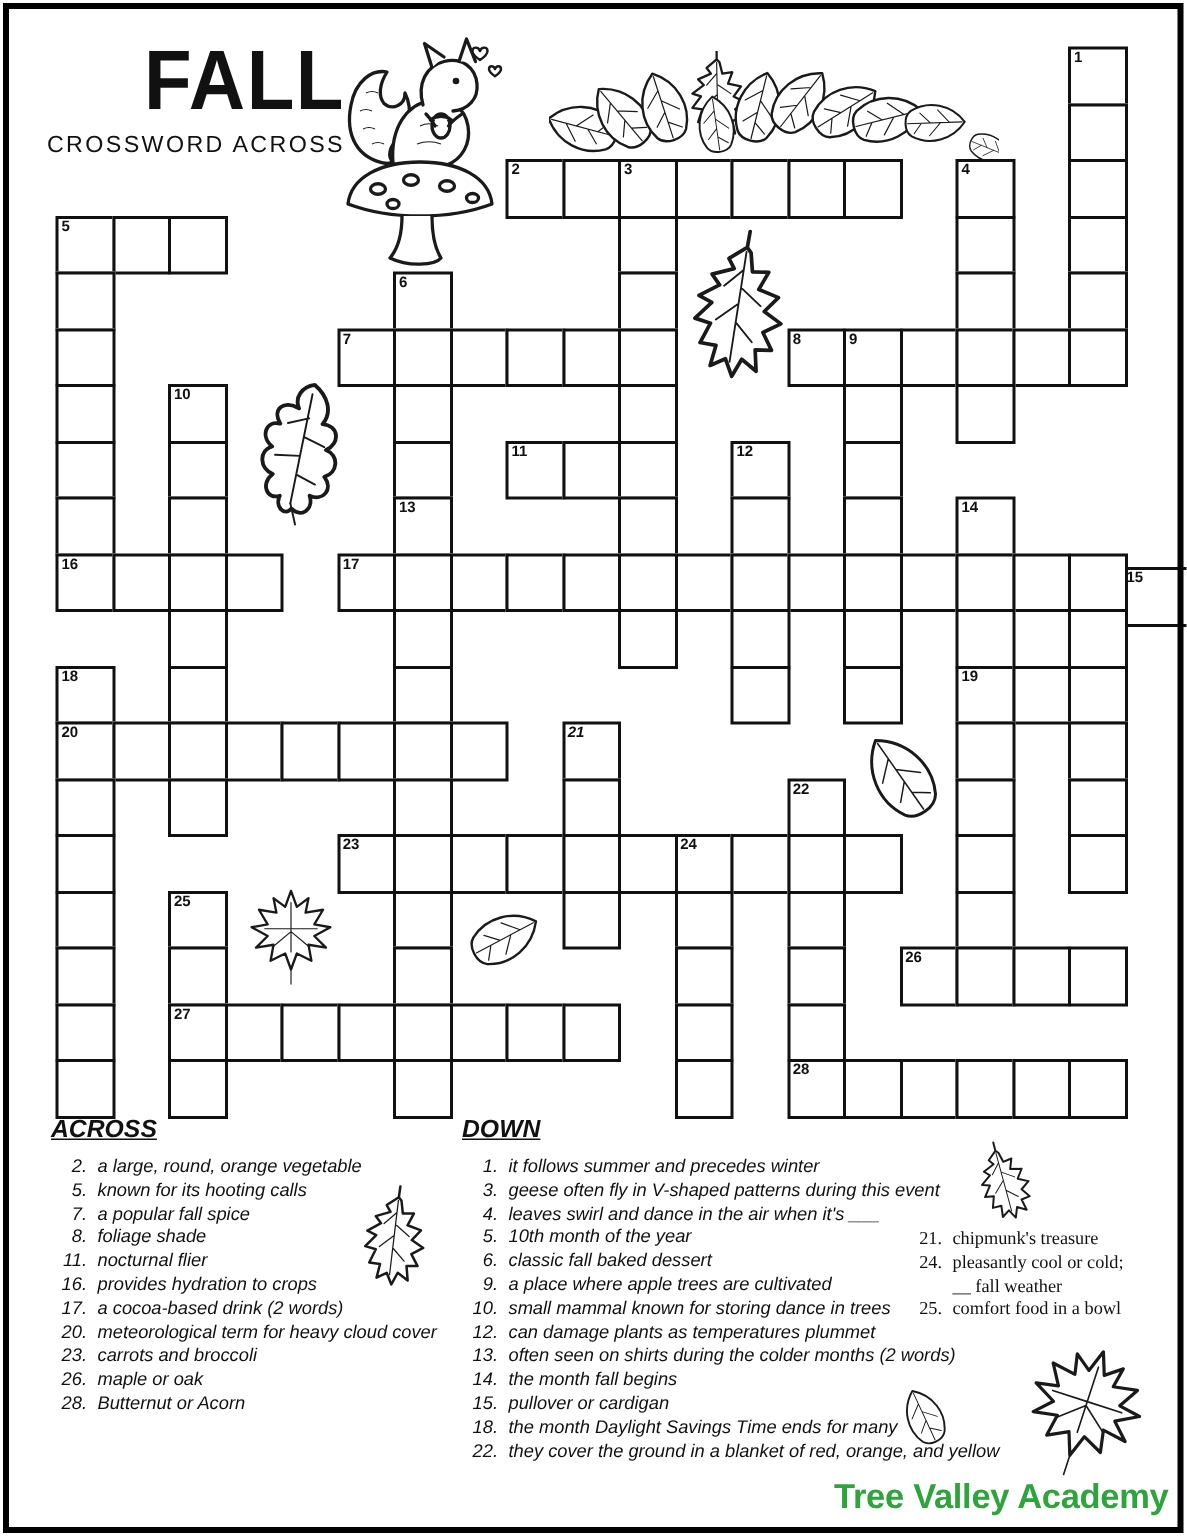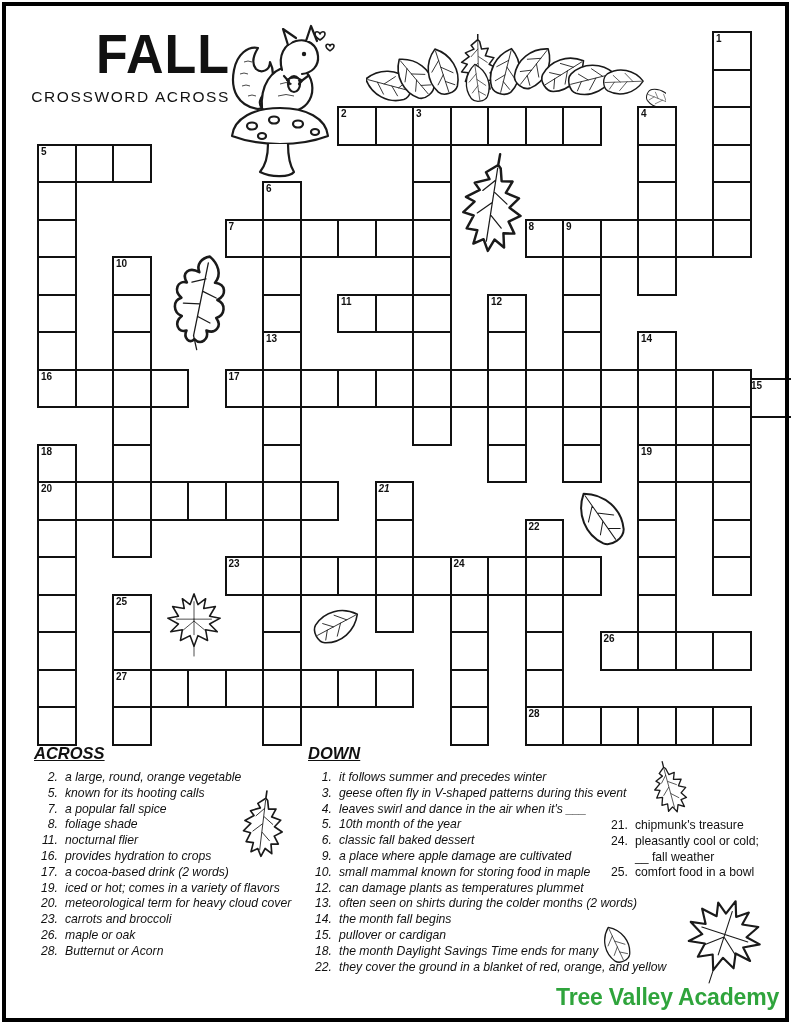--- a/index.html
+++ b/index.html
@@ -18,21 +18,21 @@
   }
   .cellnum{
     position:absolute;top:0;left:2px;font-size:10px;font-weight:700;line-height:11px;
   }
   .clues{position:absolute;z-index:3;font-style:italic;}
   .clue-head{font-size:16.5px;font-weight:700;text-decoration:underline;margin-bottom:7px;}
   .clue-row{display:flex;line-height:15.8px;font-size:12.2px;white-space:nowrap;}
   .clue-num{width:24px;text-align:right;margin-right:7px;flex:none;}
   #across-col{left:34px;top:744px;width:290px;}
   #down-col{left:308px;top:744px;width:400px;}
-  #down-extra{position:absolute;left:604px;top:818px;width:185px;z-index:3;}
+  #down-extra{position:absolute;left:604px;top:818px;width:185px;z-index:3;font-family:Liberation Serif, serif;}
   .footer{
     position:absolute;left:0;right:12px;top:984px;text-align:right;z-index:3;
     font-size:23px;font-weight:700;letter-spacing:-0.2px;
   }
   svg .ink{stroke:#1a1a1a;fill:#fff;stroke-linejoin:round;stroke-linecap:round;}
   svg .vein{stroke:#1a1a1a;fill:none;stroke-width:0.8;}
 </style>
 </head>
 <body>
 
@@ -378,24 +378,20 @@
       </div>
       <div class="clue-row">
         <span class="clue-num">16.</span>
         <span class="clue-text">provides hydration to crops</span>
       </div>
       <div class="clue-row">
         <span class="clue-num">17.</span>
         <span class="clue-text">a cocoa-based drink (2 words)</span>
       </div>
       <div class="clue-row">
-        <span class="clue-num">19.</span>
-        <span class="clue-text">iced or hot; comes in a variety of flavors</span>
-      </div>
-      <div class="clue-row">
         <span class="clue-num">20.</span>
         <span class="clue-text">meteorological term for heavy cloud cover</span>
       </div>
       <div class="clue-row">
         <span class="clue-num">23.</span>
         <span class="clue-text">carrots and broccoli</span>
       </div>
       <div class="clue-row">
         <span class="clue-num">26.</span>
         <span class="clue-text">maple or oak</span>
@@ -425,25 +421,25 @@
       <div class="clue-row">
         <span class="clue-num">5.</span>
         <span class="clue-text">10th month of the year</span>
       </div>
       <div class="clue-row">
         <span class="clue-num">6.</span>
         <span class="clue-text">classic fall baked dessert</span>
       </div>
       <div class="clue-row">
         <span class="clue-num">9.</span>
-        <span class="clue-text">a place where apple damage are cultivated</span>
+        <span class="clue-text">a place where apple trees are cultivated</span>
       </div>
       <div class="clue-row">
         <span class="clue-num">10.</span>
-        <span class="clue-text">small mammal known for storing food in maple</span>
+        <span class="clue-text">small mammal known for storing dance in trees</span>
       </div>
       <div class="clue-row">
         <span class="clue-num">12.</span>
         <span class="clue-text">can damage plants as temperatures plummet</span>
       </div>
       <div class="clue-row">
         <span class="clue-num">13.</span>
         <span class="clue-text">often seen on shirts during the colder months (2 words)</span>
       </div>
       <div class="clue-row">

